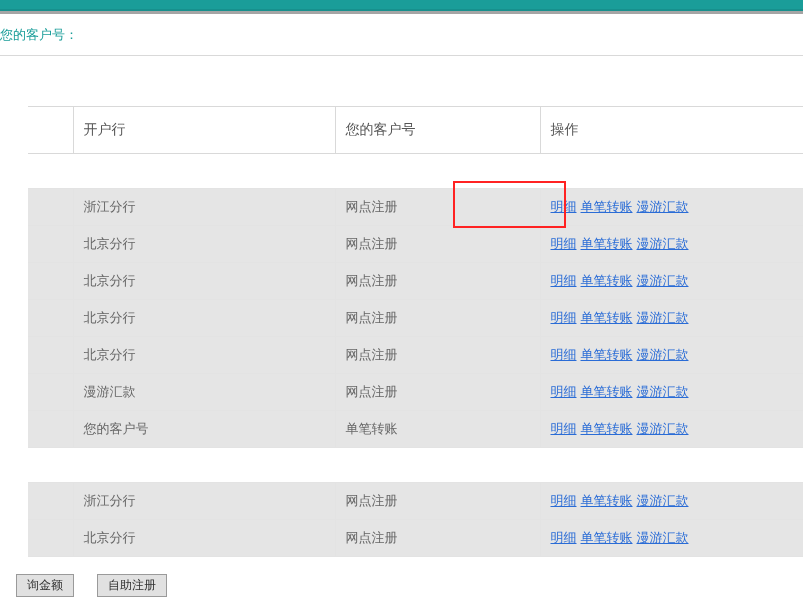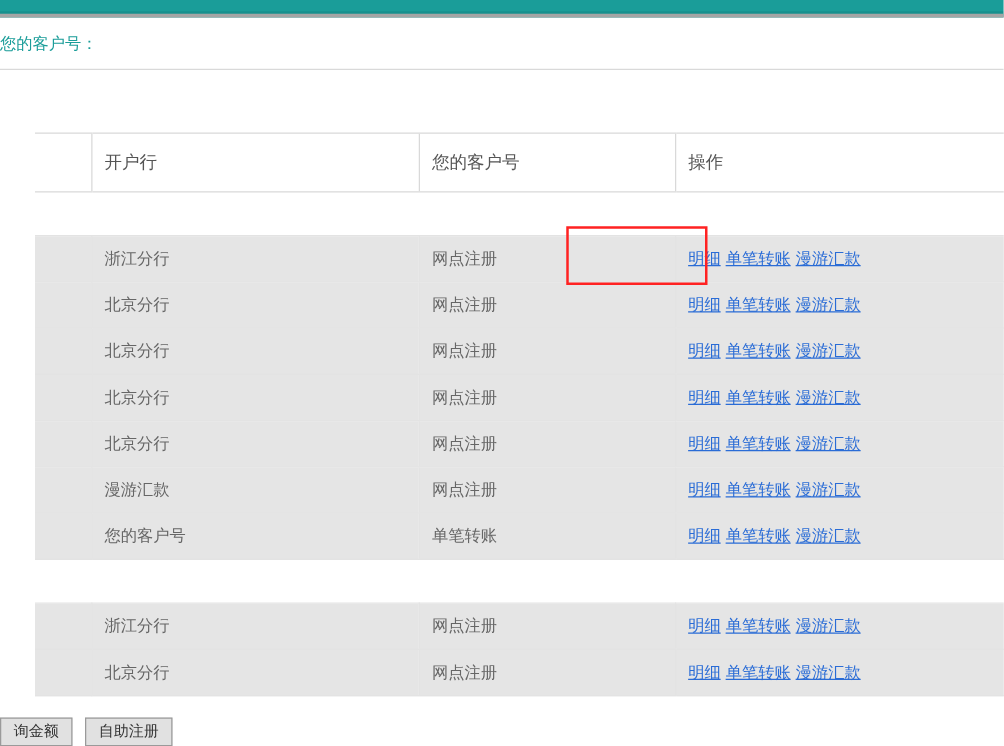--- a/index.html
+++ b/index.html
@@ -74,24 +74,24 @@
       cursor: pointer;
       text-align: right;
     }
     .highlight-box {
       position: absolute;
       border: 2px solid #f22;
       pointer-events: none;
     }
     .btnbar {
       position: absolute;
-      left: 0;
+      left: 16px;
       bottom: 0;
       display: flex;
-      gap: 10px;
+      gap: 23px;
       padding: 3px 0 0 0;
     }
     .btnbar button {
       background: #e1e1e1;
       border: 1px solid #9a9a9a;
       padding: 2px 10px;
       font-size: 12px;
       color: #333;
       cursor: pointer;
       font-family: inherit;

